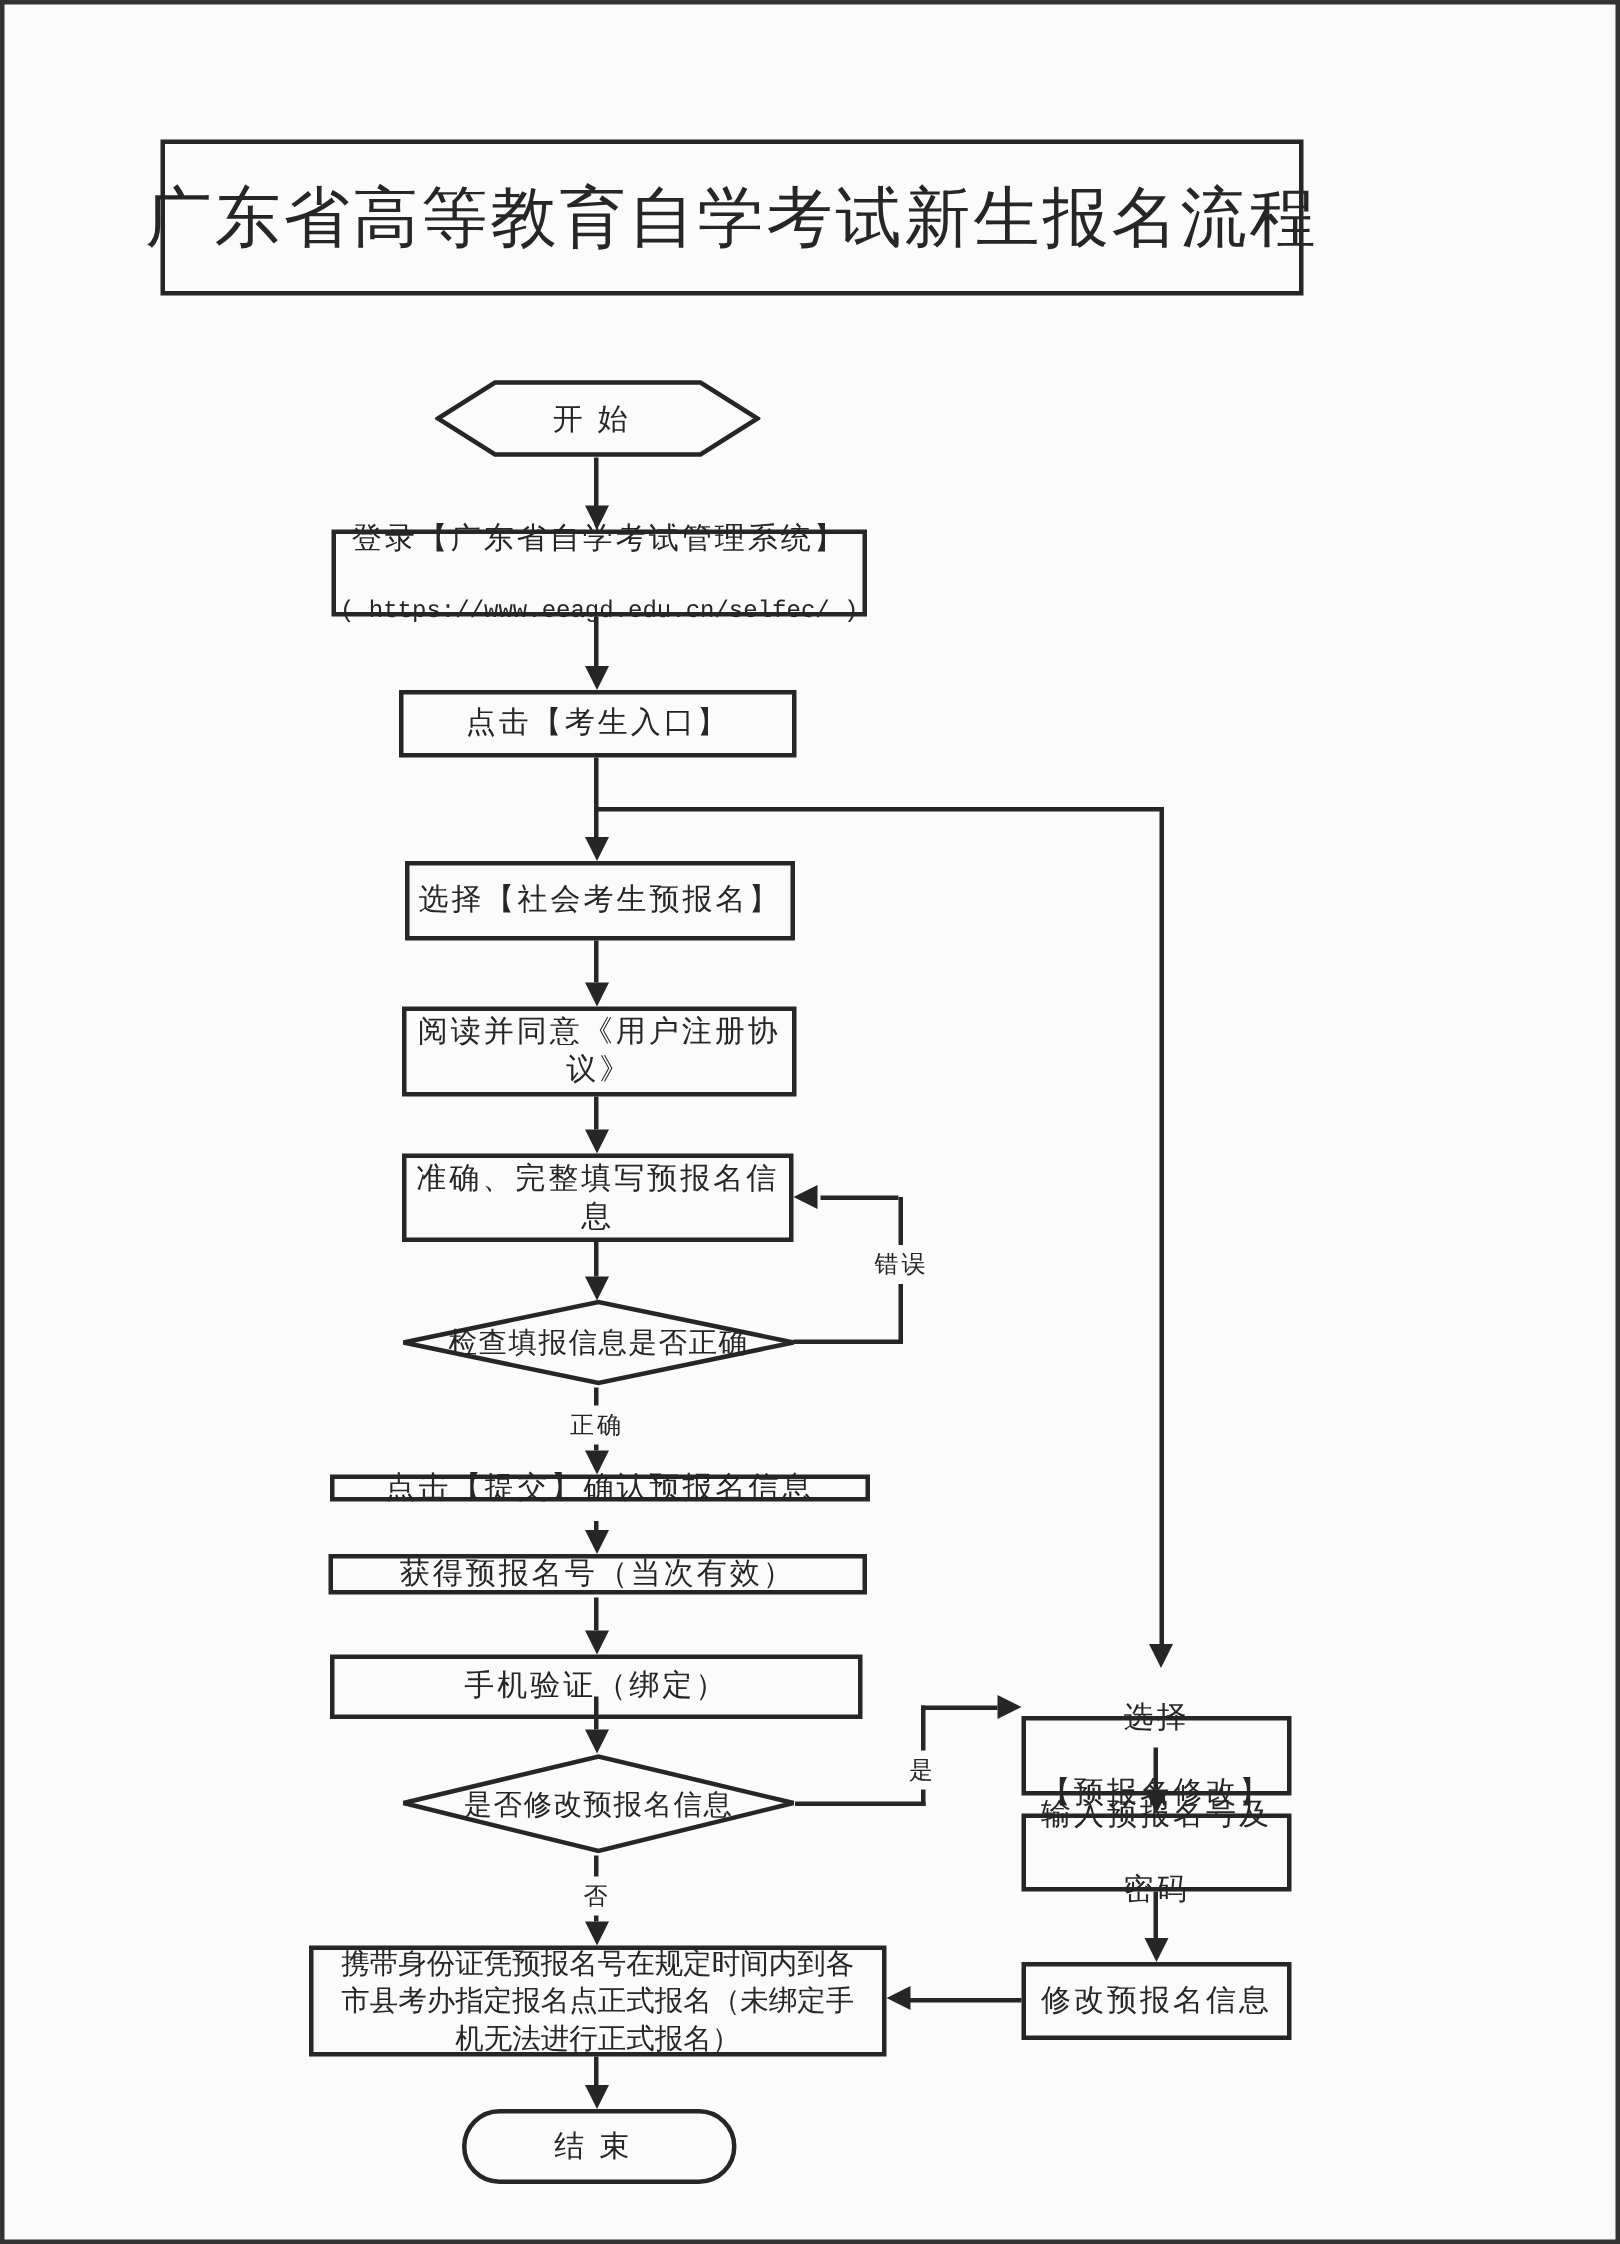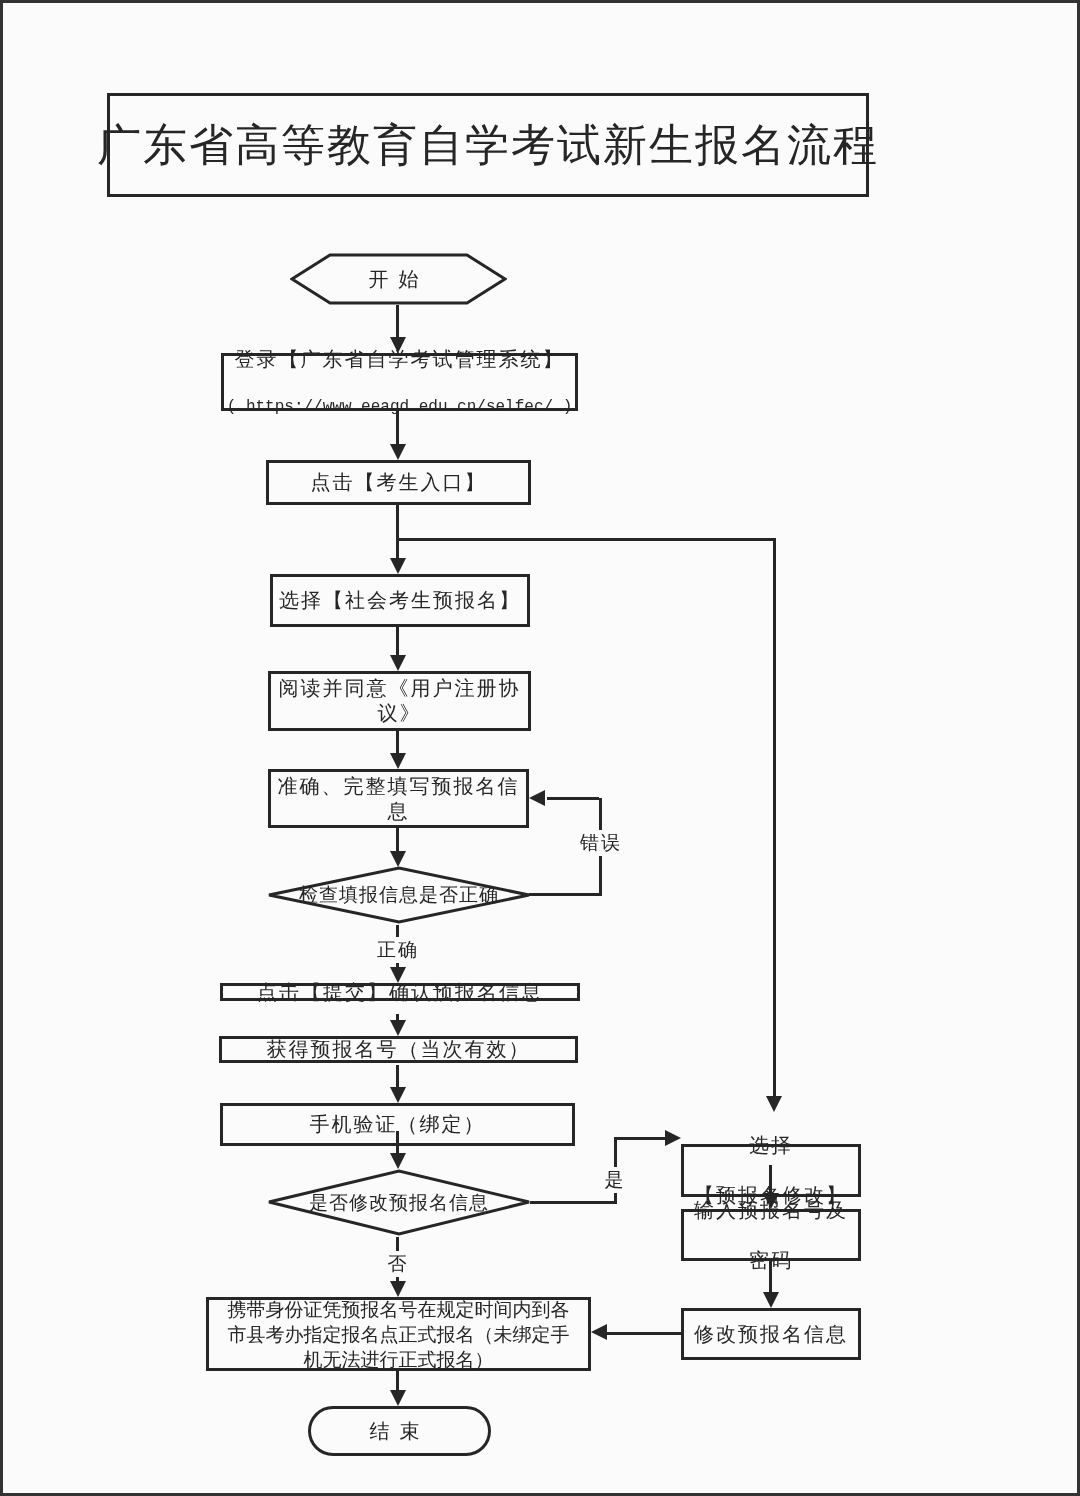--- a/index.html
+++ b/index.html
@@ -61,21 +61,21 @@
         border-top:16px solid var(--ink); }
   .al { position:absolute; width:0; height:0;
         border-top:8px solid transparent; border-bottom:8px solid transparent;
         border-right:16px solid var(--ink); }
   .ar { position:absolute; width:0; height:0;
         border-top:8px solid transparent; border-bottom:8px solid transparent;
         border-left:16px solid var(--ink); }
   .edge-label {
     position:absolute;
     display:flex; align-items:center; justify-content:center;
-    font-size:19px; letter-spacing:2px;
+    font-size:16px; letter-spacing:2px;
     background:var(--bg);
   }
   .formal { font-size:19px; letter-spacing:0; line-height:25px; padding:2px 10px; }
   polygon { fill:var(--bg); stroke:var(--ink); stroke-width:3; }
 </style>
 </head>
 <body>
 
 <div class="page">
 

